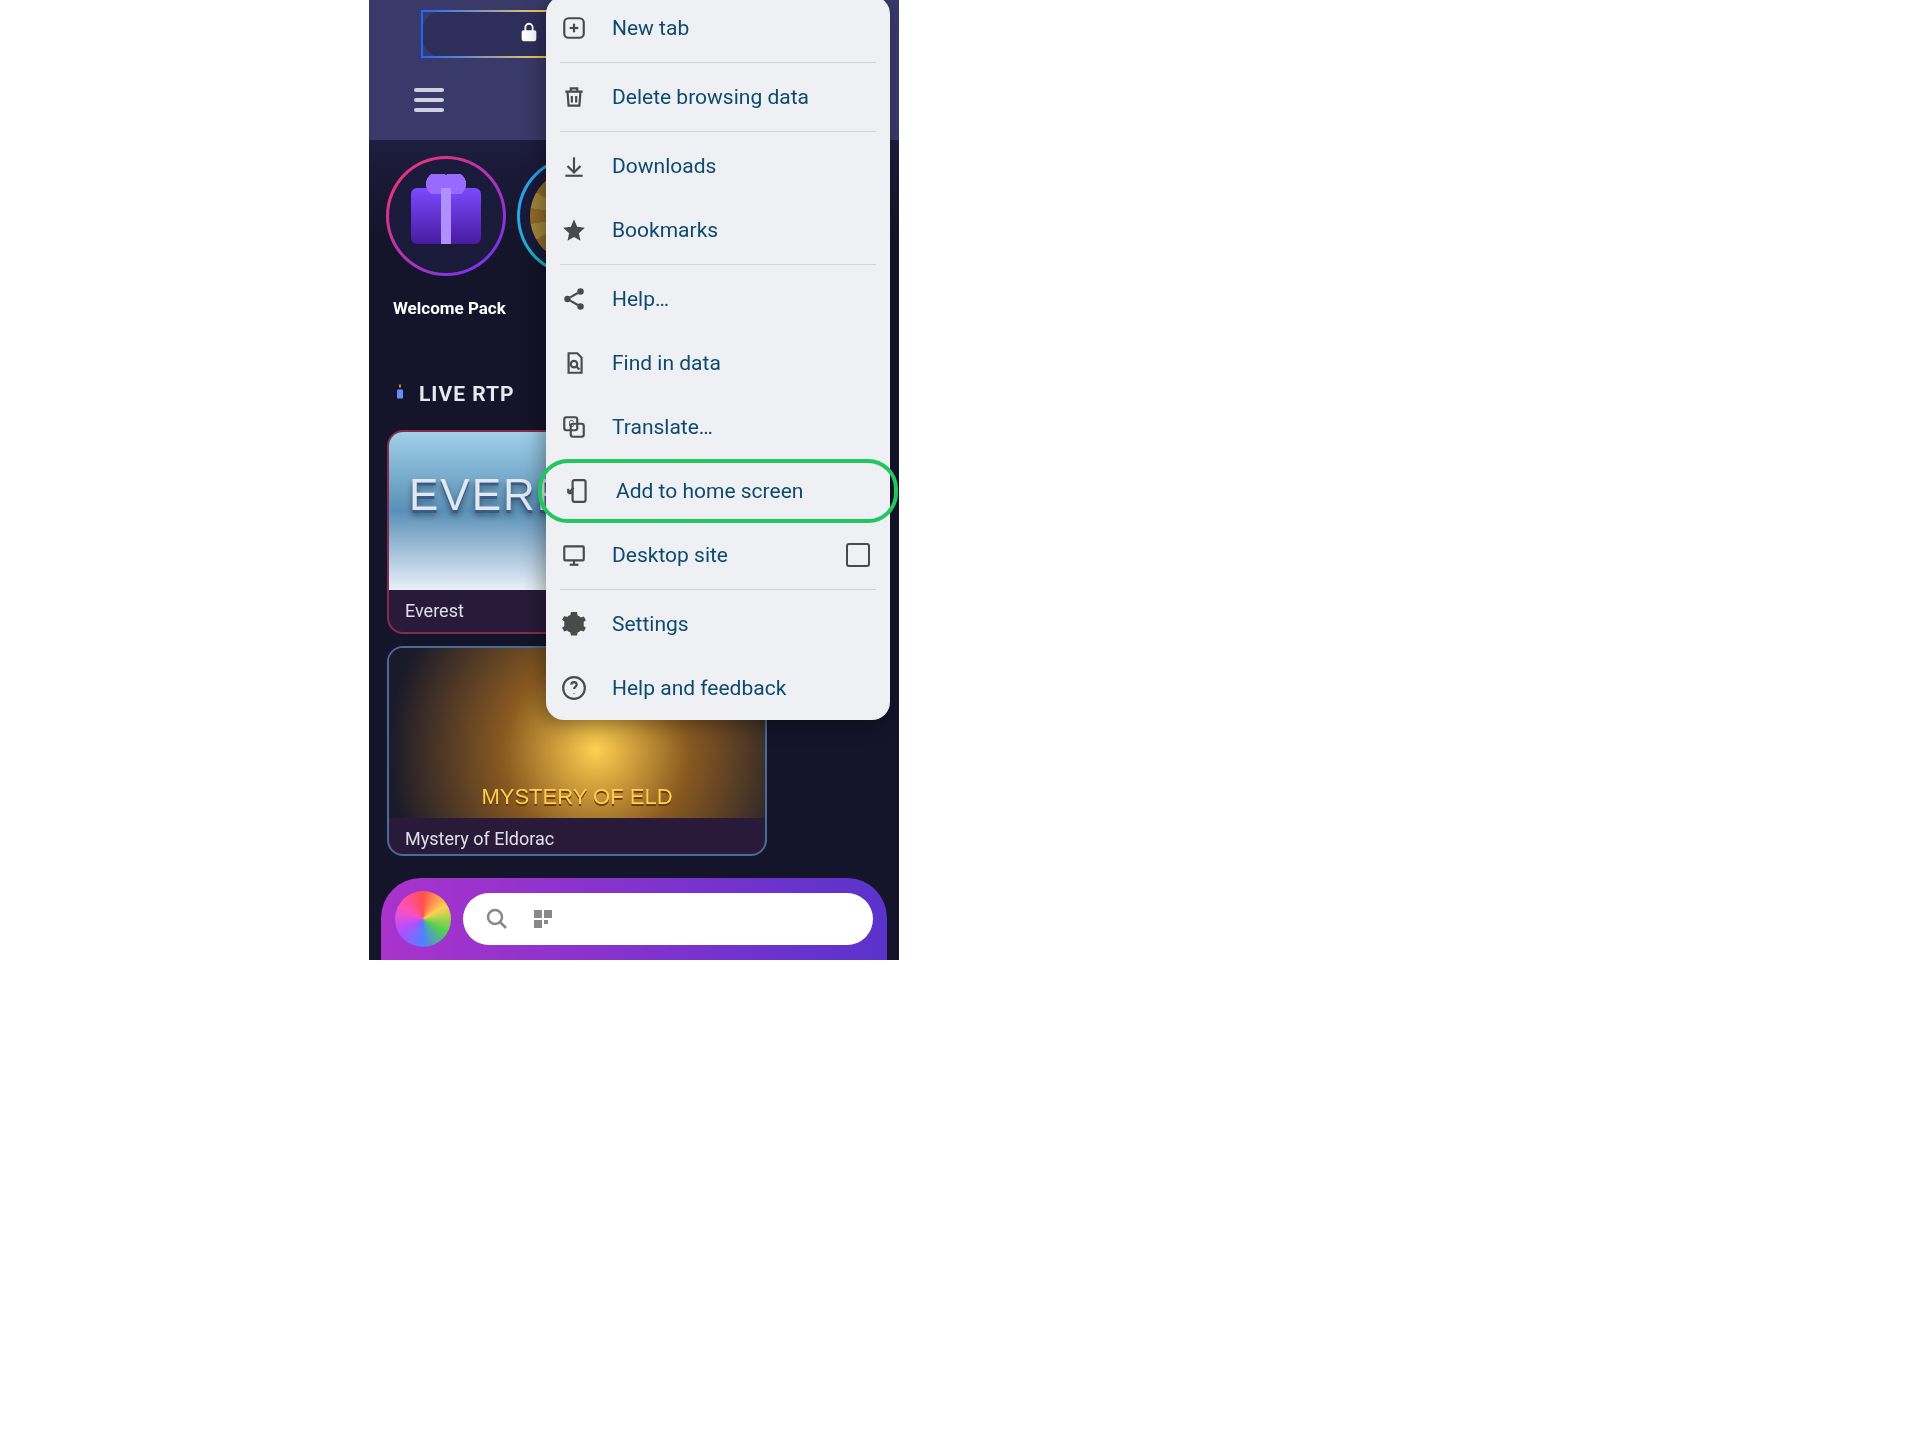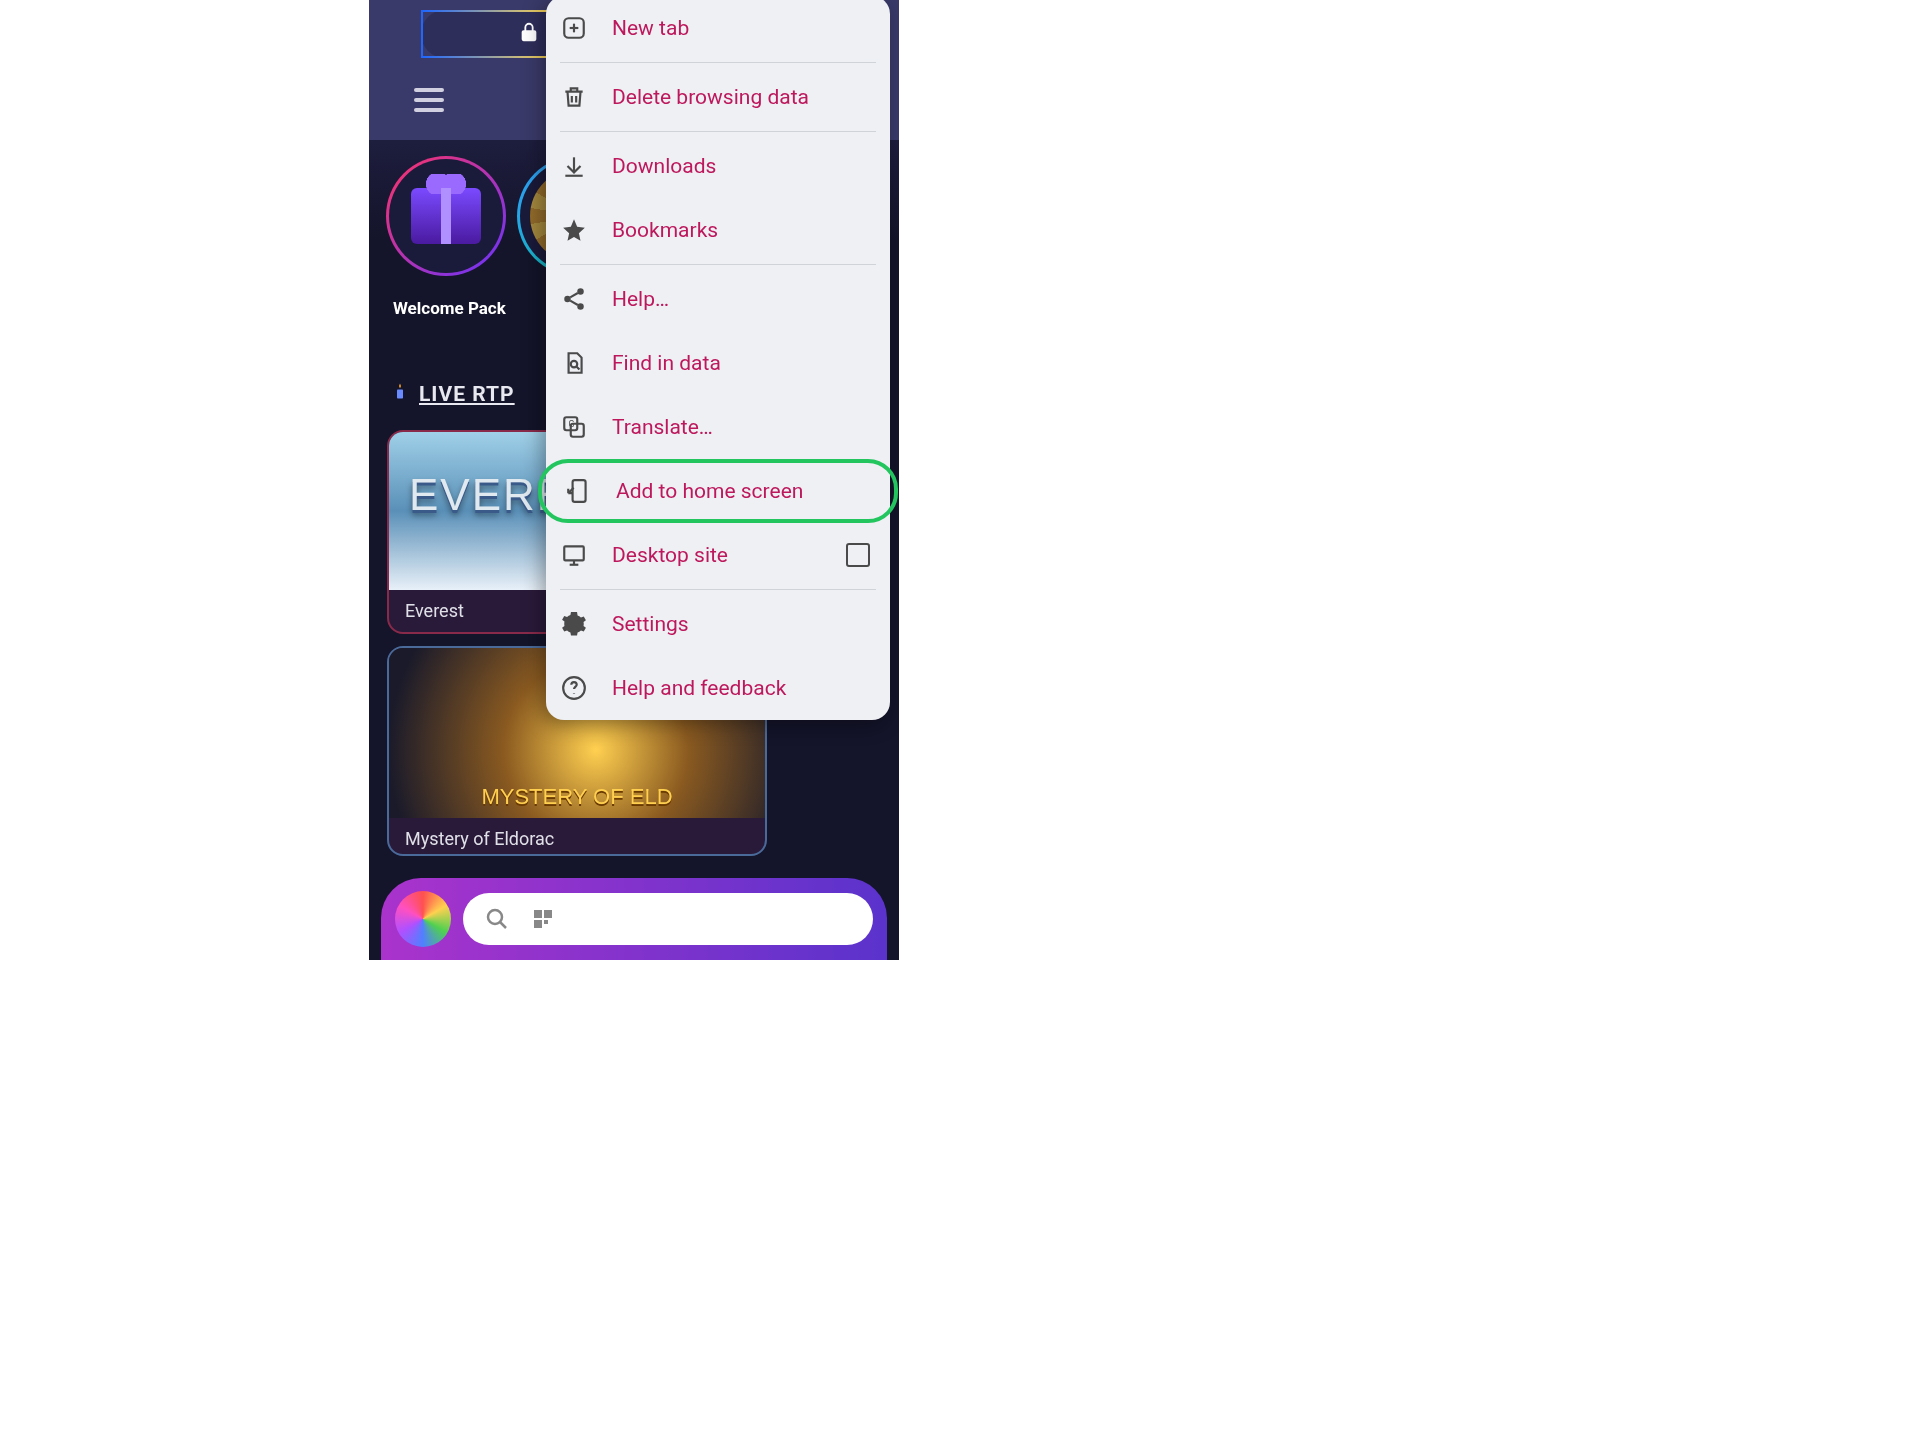--- a/index.html
+++ b/index.html
@@ -133,21 +133,20 @@
 }
 
 .live-rtp-label {
   position: absolute;
   top: 382px;
   left: 50px;
   color: #e8e8f0;
   font-weight: 700;
   font-size: 21px;
   letter-spacing: 1px;
-  text-decoration: underline;
 }
 .candle-icon {
   position: absolute;
   top: 382px;
   left: 22px;
   width: 18px; height: 24px;
 }
 
 .game-card {
   position: absolute;
@@ -283,21 +282,21 @@
 }
 .menu-row .mi-icon {
   width: 28px;
   display: flex;
   align-items: center;
   justify-content: center;
 }
 .menu-row .mi-icon svg { width: 26px; height: 26px; fill: none; stroke: #4a4a4a; stroke-width: 2; }
 .menu-row .mi-icon svg.filled { fill: #4a4a4a; stroke: none; }
 .menu-row .mi-label {
-  color: #be185d;
+  color: #0c4a6e;
   font-size: 21px;
   flex: 1;
 }
 .menu-divider {
   height: 1px;
   background: #d0d4d8;
   margin: 2px 14px;
 }
 
 .highlight-pill {

